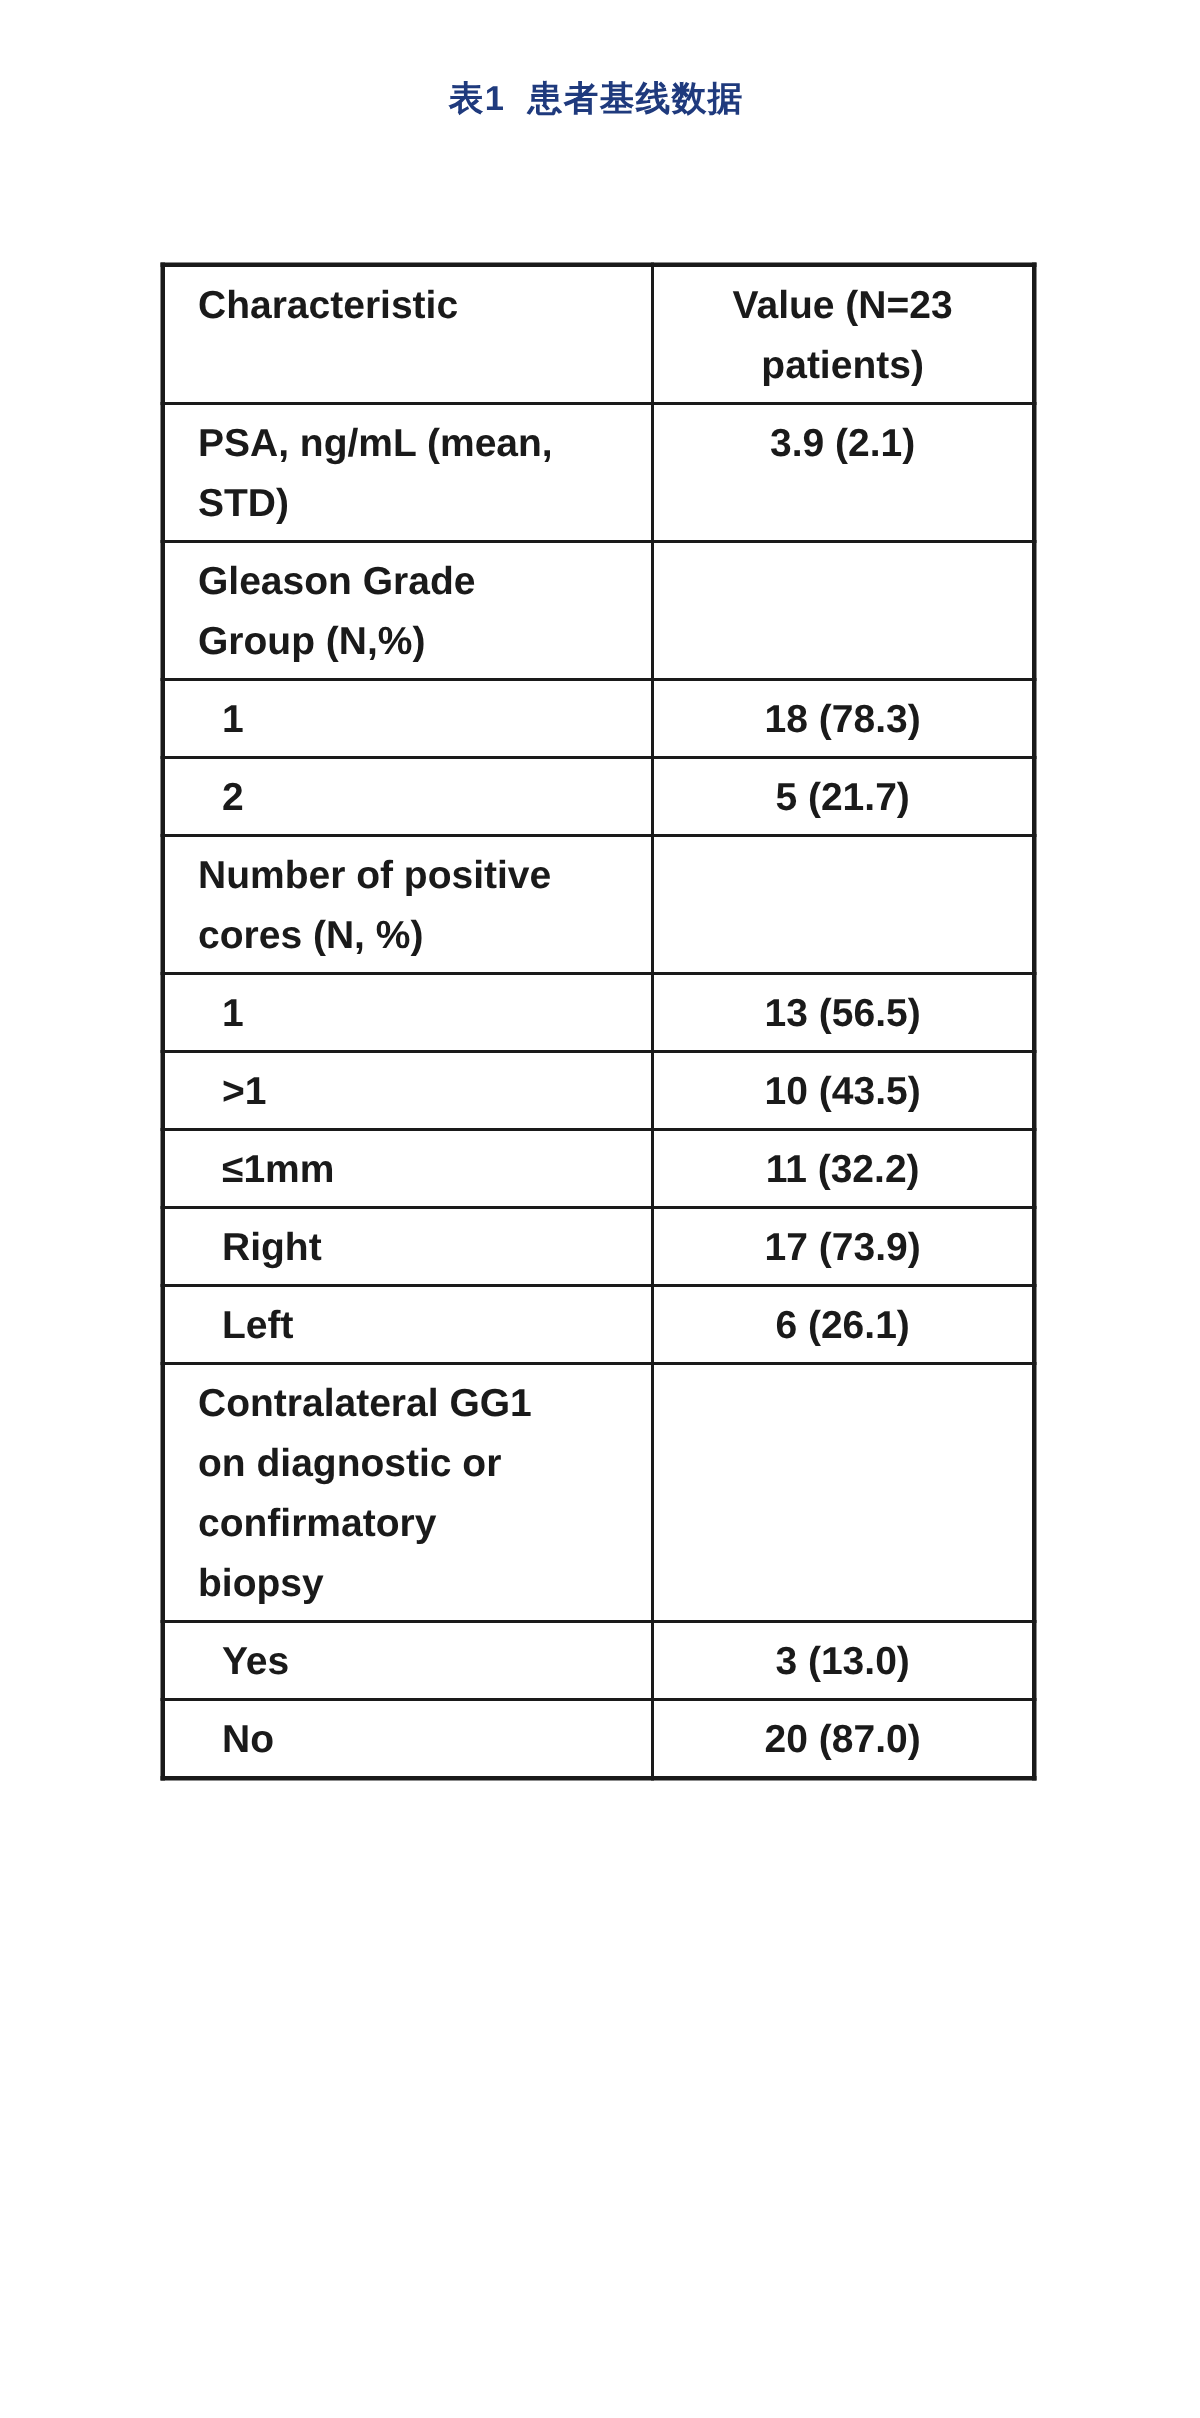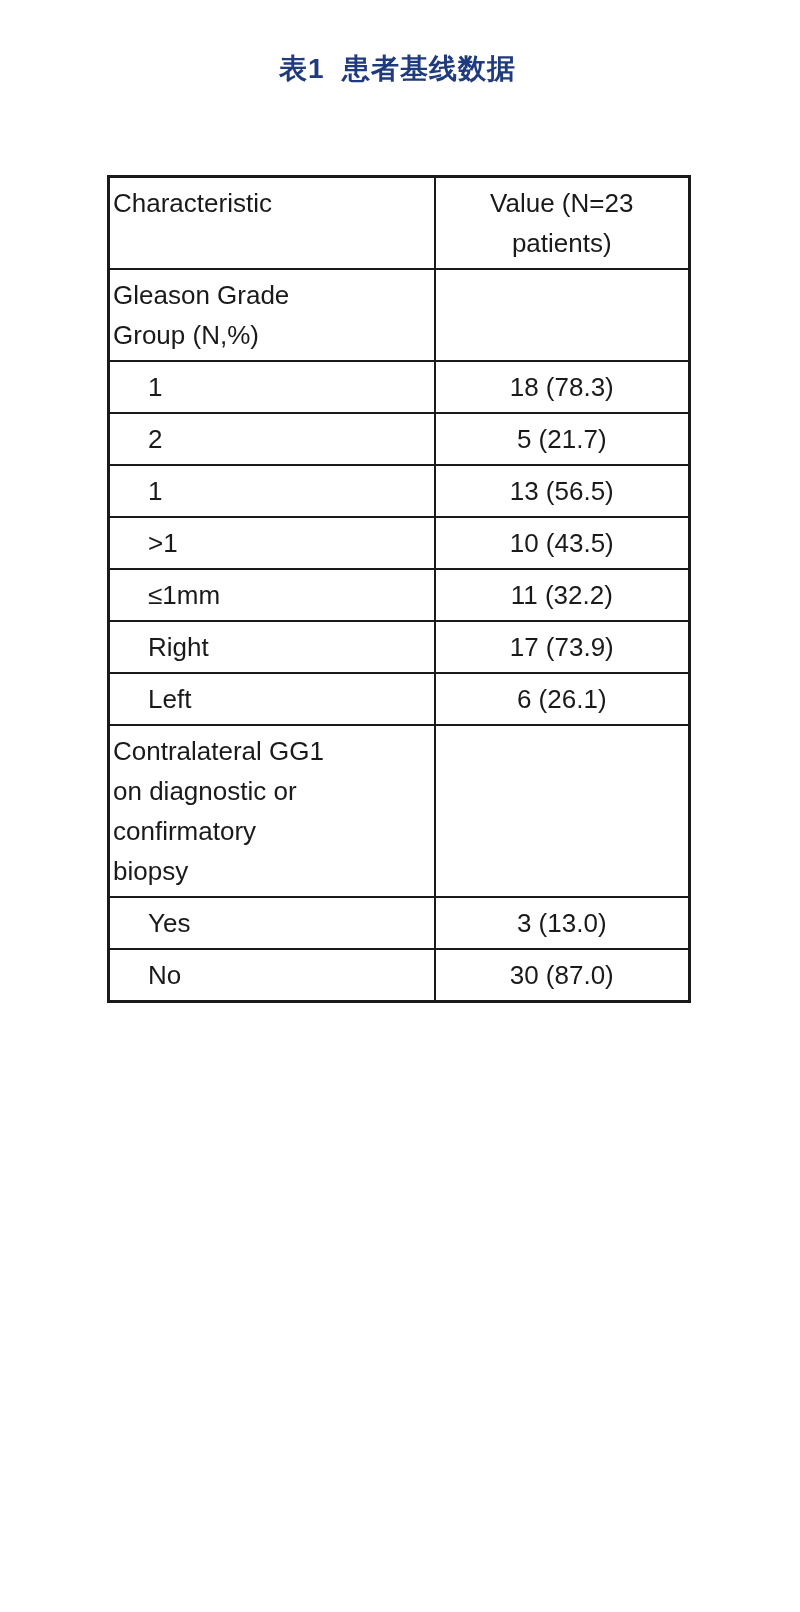--- a/index.html
+++ b/index.html
@@ -13,43 +13,43 @@
     position: relative;
     font-family: "Liberation Sans", sans-serif;
     color: #1a1a1a;
   }
   .caption {
     position: absolute;
     top: 50px;
     left: 107px;
     width: 581px;
     text-align: center;
-    font-size: 28px;
+    font-size: 23px;
     font-weight: 700;
     white-space: pre;
     letter-spacing: 1px;
   }
   table.baseline {
     position: absolute;
     top: 175px;
     left: 107px;
     width: 581px;
     border-collapse: collapse;
     table-layout: fixed;
     border: 3px solid #1a1a1a;
   }
   col.c1 { width: 326px; }
   col.c2 { width: 255px; }
   th, td {
     border: 2px solid #1a1a1a;
     font-size: 26px;
-    font-weight: 400;
+    font-weight: 700;
     line-height: 40px;
     vertical-align: top;
-    padding: 5px 3px;
+    padding: 5px 22px;
     white-space: pre-line;
     overflow: hidden;
   }
   th.char-head, td.label-cell {
     text-align: left;
   }
   th.value-head, td.value-cell {
     text-align: center;
   }
   td.label-cell.indent {
@@ -68,31 +68,41 @@
   </colgroup>
   <thead>
     <tr>
       <th class="char-head">Characteristic</th>
       <th class="value-head">Value (N=23
 patients)</th>
     </tr>
   </thead>
   <tbody>
       <tr>
+        <td class="label-cell">PSA, ng/mL (mean,
+STD)</td>
+        <td class="value-cell">3.9 (2.1)</td>
+      </tr>
+      <tr>
         <td class="label-cell">Gleason Grade
 Group (N,%)</td>
         <td class="value-cell"></td>
       </tr>
       <tr>
         <td class="label-cell indent">1</td>
         <td class="value-cell">18 (78.3)</td>
       </tr>
       <tr>
         <td class="label-cell indent">2</td>
         <td class="value-cell">5 (21.7)</td>
+      </tr>
+      <tr>
+        <td class="label-cell">Number of positive
+cores (N, %)</td>
+        <td class="value-cell"></td>
       </tr>
       <tr>
         <td class="label-cell indent">1</td>
         <td class="value-cell">13 (56.5)</td>
       </tr>
       <tr>
         <td class="label-cell indent">&gt;1</td>
         <td class="value-cell">10 (43.5)</td>
       </tr>
       <tr>
@@ -113,16 +123,16 @@
 confirmatory
 biopsy</td>
         <td class="value-cell"></td>
       </tr>
       <tr>
         <td class="label-cell indent">Yes</td>
         <td class="value-cell">3 (13.0)</td>
       </tr>
       <tr>
         <td class="label-cell indent">No</td>
-        <td class="value-cell">30 (87.0)</td>
+        <td class="value-cell">20 (87.0)</td>
       </tr>
     </tbody>
 </table>
 
 </body></html>

